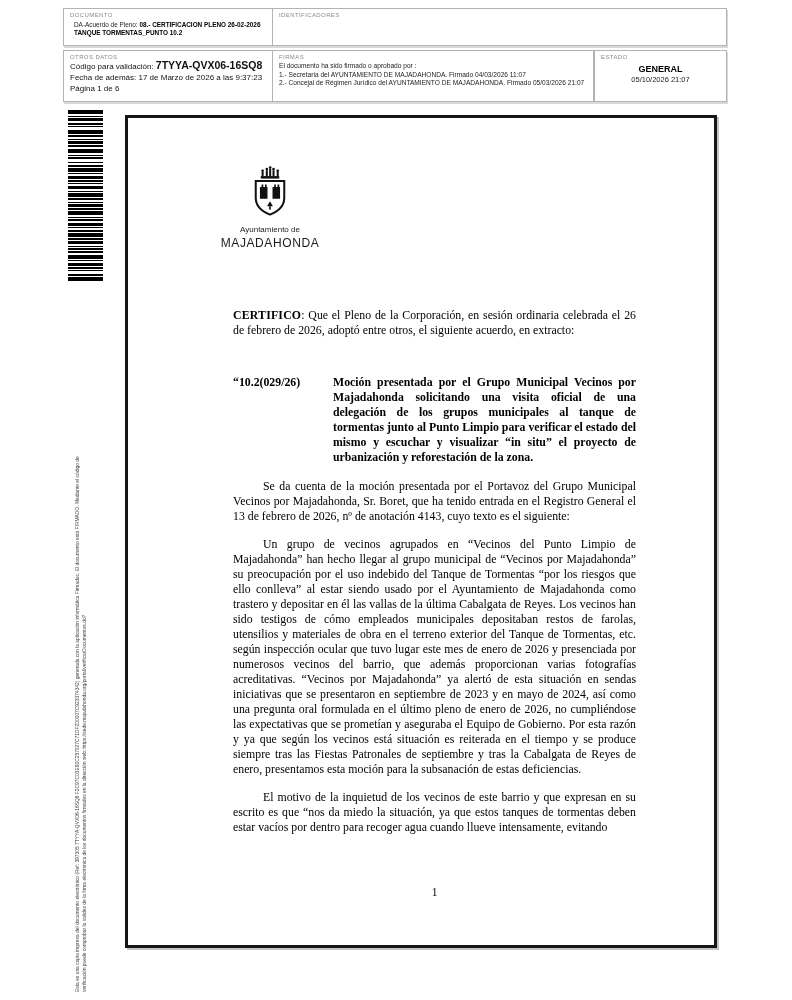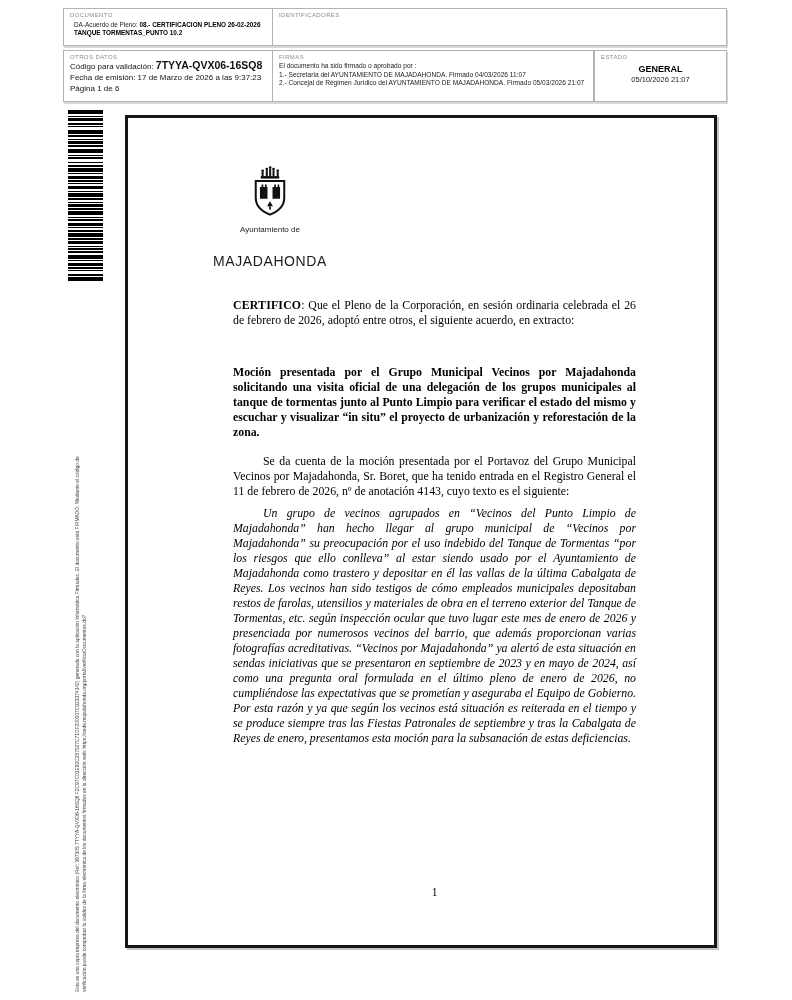--- a/index.html
+++ b/index.html
@@ -38,57 +38,57 @@
     font-size:4.9px;line-height:7px;color:#444;white-space:nowrap;
   }
   
   .frame{
     position:absolute;left:125px;top:115px;width:592px;height:833px;
     border:3px solid #161616;box-sizing:border-box;background:#fff;
     box-shadow:2px 2px 0 #c4c4c4;
   }
   .logo-wrap{position:absolute;left:82px;top:48px;width:120px;text-align:center;color:#1c1c1c;}
   .org-line1{font-size:8px;margin-top:3px;}
-  .org-line2{font-size:14px;letter-spacing:.6px;margin-top:19px;}
+  .org-line2{font-size:12px;letter-spacing:.6px;margin-top:2px;}
   .content{
     position:absolute;left:105px;top:159px;width:403px;
     font-family:"Liberation Serif",serif;font-size:11.8px;line-height:15px;
     text-align:justify;color:#000;
   }
   .doc-title{font-weight:bold;font-size:12.4px;line-height:16.5px;}
-  .certify{margin-top:21px;}
+  .certify{margin-top:31px;}
   .certify b{letter-spacing:.2px;}
   .agenda{display:flex;margin-top:37px;font-weight:bold;}
   .agenda-number{width:100px;flex:0 0 100px;}
   .agenda-text{flex:1;text-align:justify;}
   .para-indent{text-indent:30px;margin-top:14px;}
   .motives-heading{margin-top:23px;font-style:italic;}
   .motives-heading span{text-decoration:underline;}
-  .italic-para{font-style:italic;text-indent:30px;margin-top:7px;}
+  .italic-para{text-indent:30px;margin-top:13px;}
   .page-number{
     position:absolute;left:105px;top:768px;width:403px;text-align:center;
     font-family:"Liberation Serif",serif;font-size:11.5px;
   }
 </style>
 </head>
 <body>
 
 <div class="meta-box box-documento">
   <div class="meta-label">DOCUMENTO</div>
   <div class="documento-text"><span>DA-Acuerdo de Pleno: </span><b>08.- CERTIFICACION PLENO 26-02-2026 TANQUE TORMENTAS_PUNTO 10.2</b></div>
 </div>
 
 <div class="meta-box box-identificadores">
   <div class="meta-label">IDENTIFICADORES</div>
 </div>
 
 <div class="meta-box box-otros">
   <div class="meta-label">OTROS DATOS</div>
   <div class="otros-line"><span>Código para validación: </span><span class="big">7TYYA-QVX06-16SQ8</span></div>
-  <div class="otros-line"><span>Fecha de emisión: </span><b>17 de Marzo de 2026 a las 9:37:23</b></div>
+  <div class="otros-line"><span>Fecha de además: </span><b>17 de Marzo de 2026 a las 9:37:23</b></div>
   <div class="otros-line"><b>Página 1 de 6</b></div>
 </div>
 
 <div class="meta-box box-firmas">
   <div class="meta-label">FIRMAS</div>
   <div class="firmas-body">
     <div>El documento ha sido firmado o aprobado por :</div>
     <div>1.- Secretaria del AYUNTAMIENTO DE MAJADAHONDA. Firmado 04/03/2026 11:07</div>
     <div>2.- Concejal de Régimen Jurídico del AYUNTAMIENTO DE MAJADAHONDA. Firmado 05/03/2026 21:07</div>
   </div>
@@ -227,24 +227,26 @@
     </svg>
     <div class="org-line1">Ayuntamiento de</div>
     <div class="org-line2">MAJADAHONDA</div>
   </div>
 
   <div class="content">
 
     <div class="certify"><b>CERTIFICO</b><span>: Que el Pleno de la Corporación, en sesión ordinaria celebrada el 26 de febrero de 2026, adoptó entre otros, el siguiente acuerdo, en extracto:</span></div>
 
     <div class="agenda">
+      <div class="agenda-number">“10.2(029/26)</div>
       <div class="agenda-text">Moción presentada por el Grupo Municipal Vecinos por Majadahonda solicitando una visita oficial de una delegación de los grupos municipales al tanque de tormentas junto al Punto Limpio para verificar el estado del mismo y escuchar y visualizar “in situ” el proyecto de urbanización y reforestación de la zona.</div>
     </div>
 
-    <div class="para-indent">Se da cuenta de la moción presentada por el Portavoz del Grupo Municipal Vecinos por Majadahonda, Sr. Boret, que ha tenido entrada en el Registro General el 11 de febrero de 2026, nº de anotación 4143, cuyo texto es el siguiente:</div>
+    <div class="para-indent">Se da cuenta de la moción presentada por el Portavoz del Grupo Municipal Vecinos por Majadahonda, Sr. Boret, que ha tenido entrada en el Registro General el 13 de febrero de 2026, nº de anotación 4143, cuyo texto es el siguiente:</div>
 
 
     <div class="italic-para">Un grupo de vecinos agrupados en “Vecinos del Punto Limpio de Majadahonda” han hecho llegar al grupo municipal de “Vecinos por Majadahonda” su preocupación por el uso indebido del Tanque de Tormentas “por los riesgos que ello conlleva” al estar siendo usado por el Ayuntamiento de Majadahonda como trastero y depositar en él las vallas de la última Cabalgata de Reyes. Los vecinos han sido testigos de cómo empleados municipales depositaban restos de farolas, utensilios y materiales de obra en el terreno exterior del Tanque de Tormentas, etc. según inspección ocular que tuvo lugar este mes de enero de 2026 y presenciada por numerosos vecinos del barrio, que además proporcionan varias fotografías acreditativas. “Vecinos por Majadahonda” ya alertó de esta situación en sendas iniciativas que se presentaron en septiembre de 2023 y en mayo de 2024, así como una pregunta oral formulada en el último pleno de enero de 2026, no cumpliéndose las expectativas que se prometían y aseguraba el Equipo de Gobierno. Por esta razón y ya que según los vecinos está situación es reiterada en el tiempo y se produce siempre tras las Fiestas Patronales de septiembre y tras la Cabalgata de Reyes de enero, presentamos esta moción para la subsanación de estas deficiencias.</div>
 
+    <div class="italic-para">El motivo de la inquietud de los vecinos de este barrio y que expresan en su escrito es que “nos da miedo la situación, ya que estos tanques de tormentas deben estar vacíos por dentro para recoger agua cuando llueve intensamente, evitando</div>
   </div>
 
   <div class="page-number">1</div>
 </div>
 
 </body></html>

